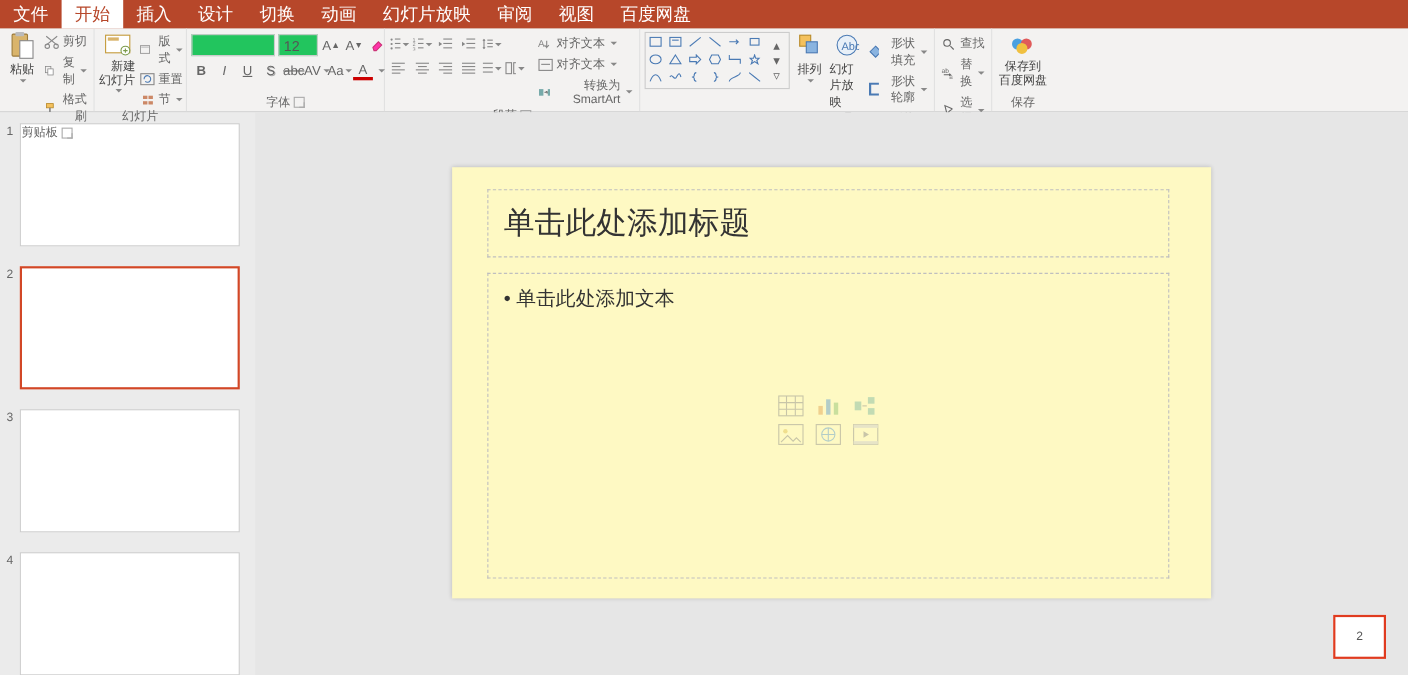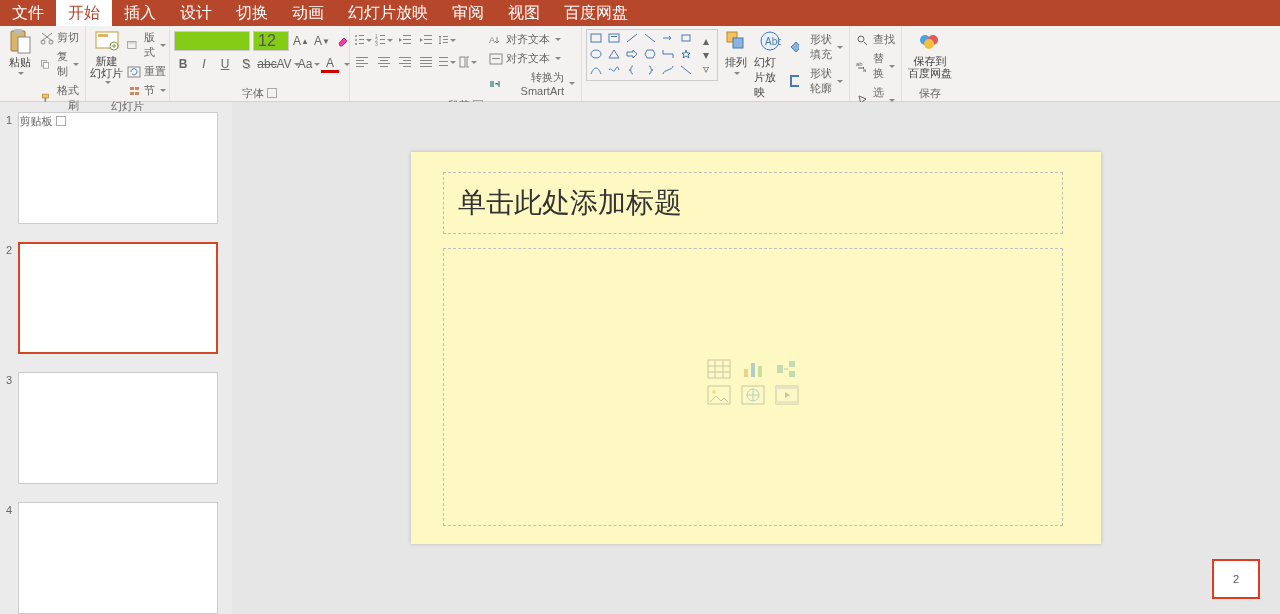--- a/index.html
+++ b/index.html
@@ -10,21 +10,21 @@
 .tellme{display:flex;align-items:center;color:#f5d0c6;gap:4px;padding-left:8px;}
 .ribbon{height:76px;background:#f3f2f1;border-bottom:1px solid #d4d4d4;display:flex;position:relative;}
 .group{border-right:1px solid #e1e1e1;display:flex;flex-direction:column;justify-content:space-between;padding:3px 4px 0 4px;}
 .group-label{font-size:11px;color:#666;text-align:center;height:16px;line-height:14px;display:flex;align-items:center;justify-content:center;gap:3px;}
 .group-body{flex:1;display:flex;align-items:flex-start;gap:2px;}
 .big-btn{display:flex;flex-direction:column;align-items:center;width:40px;gap:2px;font-size:11px;color:#444;cursor:pointer;}
 .big-btn .ico{width:32px;height:24px;display:flex;align-items:center;justify-content:center;}
 .small-row{display:flex;flex-direction:column;gap:2px;font-size:11px;color:#666;text-align:right;}
 .small-row .it{display:flex;align-items:center;gap:3px;cursor:pointer;padding:1px 2px;}
 .caret{width:0;height:0;border-left:3px solid transparent;border-right:3px solid transparent;border-top:3px solid #888;display:inline-block;margin-left:2px;}
-.font-box{border:1px solid #ccc;background:#84cc16;height:20px;font-size:16px;padding:0 4px;color:#555;}
+.font-box{border:1px solid #ccc;background:#22c55e;height:20px;font-size:13px;padding:0 4px;color:#555;}
 .font-name{width:76px;}
 .font-size{width:36px;}
 .icon-btn{width:18px;height:18px;display:flex;align-items:center;justify-content:center;color:#666;font-size:12px;cursor:pointer;}
 .row{display:flex;align-items:center;gap:3px;}
 .launcher{width:10px;height:10px;border:1px solid #aaa;position:relative;cursor:pointer;}
 .launcher::after{content:"";position:absolute;right:-1px;bottom:-1px;width:4px;height:4px;border-right:1px solid #aaa;border-bottom:1px solid #aaa;}
 svg{display:block;}
 
 .workspace{display:flex;height:calc(614px - 26px - 76px);}
 .thumbs{width:232px;background:#ebebeb;padding:10px 6px;overflow:hidden;}
@@ -109,21 +109,21 @@
     <div class="group-body">
       <div class="big-btn">
         <div class="ico">
             <svg width="26" height="22" viewBox="0 0 26 22">
               <rect x="2" y="2" width="22" height="16" fill="#fff" stroke="#c49a3a"></rect>
               <rect x="4" y="4" width="10" height="3" fill="#d9b46b"></rect>
               <circle cx="20" cy="16" r="4" fill="#fff" stroke="#7a9a4a"></circle>
               <path d="M20 14v4M18 16h4" stroke="#7a9a4a"></path>
             </svg>
           </div>
-        <span style="white-space:pre;text-align:center;line-height:12px">新建
+        <span style="white-space:pre;text-align:right;line-height:12px">新建
 幻灯片</span>
           <span class="caret"></span>
       </div>
       <div class="small-row">
         <div class="it">
             <svg width="14" height="12" viewBox="0 0 14 12">
               <rect x="1" y="1" width="12" height="10" fill="none" stroke="#888"></rect>
               <rect x="2" y="2" width="10" height="2" fill="#ccc"></rect>
             </svg>
             <span>版式</span>
@@ -552,20 +552,21 @@
       </div>
     <div class="thumb-row">
         <div class="thumb-num">4</div>
         <div class="thumb"></div>
       </div>
   </div>
   <div class="canvas-area">
     <div class="slide">
       <div class="title-ph">单击此处添加标题</div>
       <div class="body-ph">
+        <div>• 单击此处添加文本</div>
         <div class="content-icons">
           <div class="ci">
               <svg width="24" height="20">
                 <rect x="1" y="1" width="22" height="18" fill="none" stroke="#888"></rect>
                 <path d="M1 7h22M1 13h22M8 1v18M16 1v18" stroke="#888"></path>
               </svg>
             </div>
           <div class="ci">
               <svg width="24" height="20">
                 <rect x="3" y="10" width="4" height="8" fill="#e0a050"></rect>

